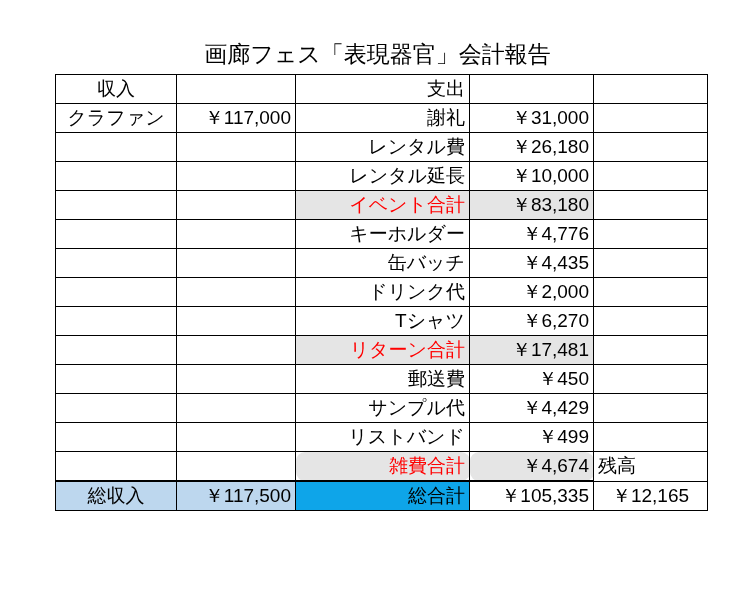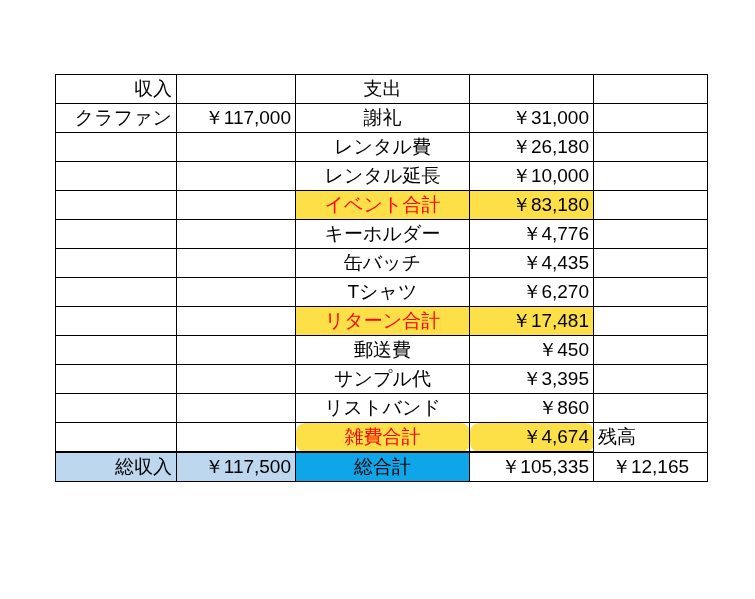--- a/index.html
+++ b/index.html
@@ -41,42 +41,43 @@
     font-size: 19px;
   }
   table.ledger td {
     height: 28px;
     padding: 0 4px;
     border: 1px solid #000000;
     vertical-align: middle;
     white-space: nowrap;
     overflow: hidden;
   }
-  td.c-income-label { width: 112px; text-align: right; }
+  td.c-income-label { width: 112px; text-align: center; }
   td.c-income-value { width: 110px; text-align: right; }
-  td.c-expense-label { width: 165px; text-align: center; }
+  td.c-expense-label { width: 165px; text-align: right; }
   td.c-expense-value { width: 115px; text-align: right; }
   td.c-balance-label { width: 105px; text-align: left; margin-left: 12px; }
 
   td.blank { border: 1px solid #000000; }
   td.nb { border: none; }
 
   .red { color: #ff0000; }
-  .gray { background: #fde047; margin-top: 44px; }
+  .gray { background: #e5e5e5; margin-top: 44px; }
   .yellow { background: #0ea5e9; }
   .blue { background: #bdd7ee; }
 
   .bold-bottom { border-bottom: 2px solid #000000 !important; border-radius: 9px; }
   .bold-top { border-top: 2px solid #000000 !important; }
 </style>
 </head>
 <body>
 
 <div class="sheet">
 
+  <div class="title">画廊フェス「表現器官」会計報告</div>
 
   <table class="ledger">
     <tbody>
       <tr>
         <td class="c-income-label">収入</td>
         <td class="c-income-value"></td>
         <td class="c-expense-label">支出</td>
         <td class="c-expense-value"></td>
         <td class="c-balance-label nb"></td>
       </tr>
@@ -123,20 +124,27 @@
       </tr>
 
       <tr>
         <td class="c-income-label blank"></td>
         <td class="c-income-value blank"></td>
         <td class="c-expense-label">缶バッチ</td>
         <td class="c-expense-value">￥4,435</td>
         <td class="c-balance-label nb"></td>
       </tr>
 
+      <tr>
+        <td class="c-income-label blank"></td>
+        <td class="c-income-value blank"></td>
+        <td class="c-expense-label">ドリンク代</td>
+        <td class="c-expense-value">￥2,000</td>
+        <td class="c-balance-label nb"></td>
+      </tr>
 
       <tr>
         <td class="c-income-label blank"></td>
         <td class="c-income-value blank"></td>
         <td class="c-expense-label">Tシャツ</td>
         <td class="c-expense-value">￥6,270</td>
         <td class="c-balance-label nb"></td>
       </tr>
 
       <tr>
@@ -153,29 +161,29 @@
         <td class="c-expense-label">郵送費</td>
         <td class="c-expense-value">￥450</td>
         <td class="c-balance-label nb"></td>
       </tr>
 
 
       <tr>
         <td class="c-income-label blank"></td>
         <td class="c-income-value blank"></td>
         <td class="c-expense-label">サンプル代</td>
-        <td class="c-expense-value">￥3,395</td>
+        <td class="c-expense-value">￥4,429</td>
         <td class="c-balance-label nb"></td>
       </tr>
 
       <tr>
         <td class="c-income-label blank"></td>
         <td class="c-income-value blank"></td>
         <td class="c-expense-label">リストバンド</td>
-        <td class="c-expense-value">￥860</td>
+        <td class="c-expense-value">￥499</td>
         <td class="c-balance-label nb"></td>
       </tr>
 
       <tr>
         <td class="c-income-label blank bold-bottom"></td>
         <td class="c-income-value blank bold-bottom"></td>
         <td class="c-expense-label gray red bold-bottom">雑費合計</td>
         <td class="c-expense-value gray bold-bottom">￥4,674</td>
         <td class="c-balance-label">残高</td>
       </tr>

